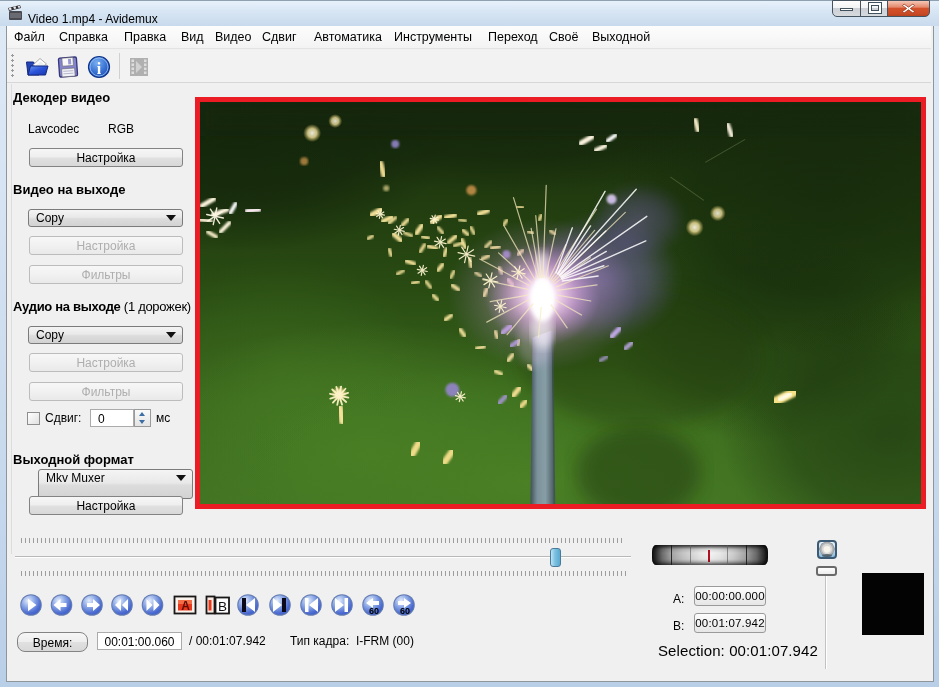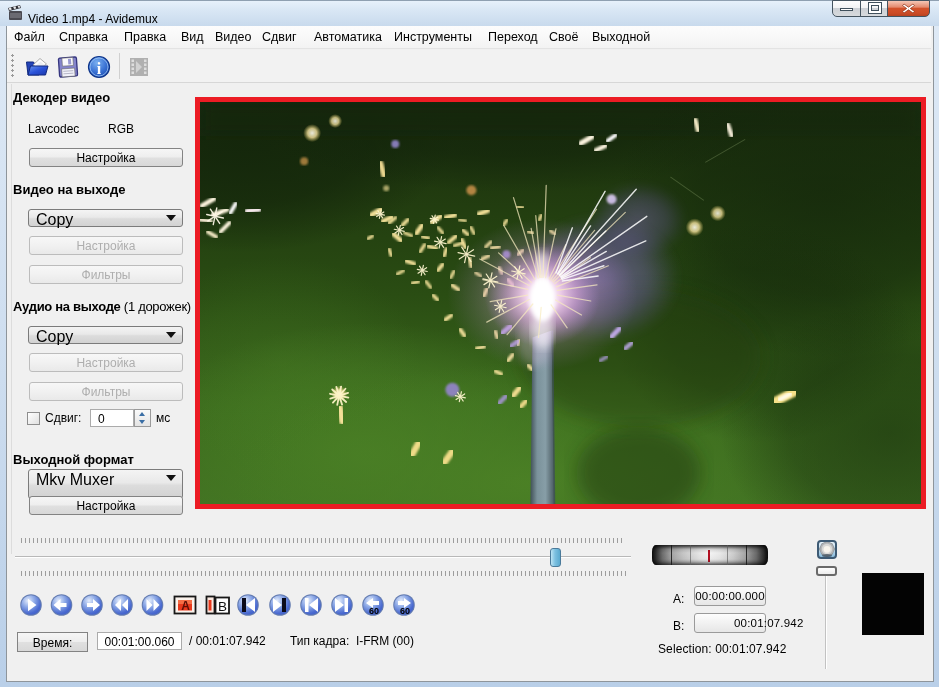--- a/index.html
+++ b/index.html
@@ -18,21 +18,21 @@
 
 #menubar { position:absolute; left:0px; top:0px; width:924px; height:23px; background:linear-gradient(180deg,#fdfdfd,#f3f3f3); border-bottom:1px solid #e3e3e3; }
 .mi { position:absolute; top:4px; font-size:12.5px; color:#000; white-space:pre; }
 
 #toolbar { position:absolute; left:0; top:24px; width:924px; height:33px; background:#f2f2f2; border-bottom:1px solid #d7d7d7; }
 
 .hdr { position:absolute; font-size:13px; font-weight:bold; color:#000; }
 .lbl { position:absolute; font-size:12px; color:#000; }
 .btn { position:absolute; border:1px solid #838383; border-radius:3px; background:linear-gradient(180deg,#f6f6f6 0%,#eeeeee 48%,#e0e0e0 52%,#d8d8d8 100%); font-size:12px; color:#000; text-align:center; }
 .btn.dis { border-color:#bcbcbc; color:#aeaeae; background:linear-gradient(180deg,#f7f7f7 0%,#f1f1f1 50%,#e9e9e9 100%); }
-.combo { position:absolute; border:1px solid #7b7b7b; border-radius:3px; background:linear-gradient(180deg,#f4f4f4 0%,#e9e9e9 45%,#dcdcdc 55%,#d2d2d2 100%); font-size:16px; color:#000; }
+.combo { position:absolute; border:1px solid #7b7b7b; border-radius:3px; background:linear-gradient(180deg,#f4f4f4 0%,#e9e9e9 45%,#dcdcdc 55%,#d2d2d2 100%); font-size:12px; color:#000; }
 .combo .ar { position:absolute; right:6px; top:6px; width:0; height:0; border-left:5px solid transparent; border-right:5px solid transparent; border-top:6px solid #111; }
 
 #vidframe { position:absolute; left:188px; top:71px; width:731px; height:412px; border:5px solid #ec1c24; background:#000; }
 
 #navslider-groove { position:absolute; left:8px; top:530px; width:616px; height:2px; background:#b8b8b8; border-bottom:1px solid #fff; }
 .timefield { position:absolute; border:1px solid #ababab; background:#fff; font-size:12px; color:#000; }
 .abfield { position:absolute; width:72px; height:20px; border:1px solid #9a9a9a; border-radius:3px; background:linear-gradient(180deg,#fdfdfd,#e6e6e6); font-size:11.5px; text-align:center; letter-spacing:0.2px; }
 </style>
 </head>
 <body>
@@ -150,21 +150,21 @@
     <div class="btn dis" style="left:22px;top:356px;width:154px;height:19px;padding-top:2px;">Фильтры</div>
     <div style="position:absolute;left:20px;top:386px;width:13px;height:13px;border:1px solid #8e8e8e;background:linear-gradient(135deg,#fff, #e0e0e0);"></div>
     <div class="lbl" style="left:38px;top:385px;">Сдвиг:</div>
     <div class="timefield" style="left:83px;top:383px;width:44px;height:18px;padding:2px 0 0 7px;">0</div>
     <div style="position:absolute;left:127px;top:383px;width:17px;height:18px;border:1px solid #9a9a9a;background:linear-gradient(180deg,#fafafa,#e4e4e4);">
       <div style="position:absolute;left:4px;top:2px;width:0;height:0;border-left:3.5px solid transparent;border-right:3.5px solid transparent;border-bottom:4px solid #3a6ea5;"></div>
       <div style="position:absolute;left:4px;bottom:2px;width:0;height:0;border-left:3.5px solid transparent;border-right:3.5px solid transparent;border-top:4px solid #3a6ea5;"></div>
     </div>
     <div class="lbl" style="left:149px;top:385px;">мс</div>
     <div class="hdr" style="left:6px;top:414px;margin-top:12px;">Выходной формат</div>
-    <div class="combo" style="left:21px;top:443px;width:155px;height:30px;">
+    <div class="combo" style="left:31px;top:443px;width:155px;height:30px;">
         <span style="position:absolute;left:7px;top:1px;">Mkv Muxer</span>
         <span class="ar" style="top:5px"></span>
       </div>
     <div class="btn" style="left:22px;top:470px;width:154px;height:19px;padding-top:2px;">Настройка</div>
 
     <div id="vidframe"><svg id="vidsvg" width="721" height="402" viewBox="0 0 720 401" preserveAspectRatio="none">
 <defs>
   <linearGradient id="bgv" x1="0" y1="0" x2="0" y2="1">
     <stop offset="0" stop-color="#1a2e0e"></stop>
               <stop offset="0.2" stop-color="#20390f"></stop>
@@ -541,34 +541,34 @@
       <div style="position:absolute;left:38px;top:0;width:1px;height:20px;background:#8a8a8a;"></div>
       <div style="position:absolute;left:56px;top:5px;width:2px;height:12px;background:#b51022;"></div>
       <div style="position:absolute;left:75px;top:0;width:1px;height:20px;background:#8a8a8a;"></div>
       <div style="position:absolute;left:94px;top:0;width:1px;height:20px;background:#2a2a2a;"></div>
       <div style="position:absolute;left:0;top:0;width:116px;height:20px;background:linear-gradient(180deg,rgba(0,0,0,0.45) 0%,rgba(0,0,0,0.10) 22%,rgba(255,255,255,0) 40%,rgba(0,0,0,0.04) 70%,rgba(0,0,0,0.32) 100%);"></div>
     </div>
 
     <div class="lbl" style="left:666px;top:566px;font-size:12px;">A:</div>
     <div class="abfield" style="left:687px;top:560px;padding-top:3px;">00:00:00.000</div>
     <div class="lbl" style="left:666px;top:593px;font-size:12px;">B:</div>
-    <div class="abfield" style="left:687px;top:587px;padding-top:3px;padding-left:39px;">00:01:07.942</div>
-    <div class="lbl" style="left:651px;top:616px;font-size:12px;letter-spacing:0.1px;">Selection: 00:01:07.942</div>
+    <div class="abfield" style="left:687px;top:587px;padding-top:3px;">00:01:07.942</div>
+    <div class="lbl" style="left:651px;top:616px;font-size:15px;letter-spacing:0.1px;">Selection: 00:01:07.942</div>
 
     <div style="position:absolute;left:810px;top:514px;width:20px;height:19px;border:2px solid #3d5a74;border-radius:4px;background:linear-gradient(180deg,#e8f4fc,#8cbede);">
       <svg width="16" height="15" viewBox="0 0 16 15">
         <polygon points="8,-1 13.5,1.5 16,7 13.5,12.5 8,15 2.5,12.5 0,7 2.5,1.5" fill="#8e9296"></polygon>
         <circle cx="8" cy="7" r="6.8" fill="#b4b6b8"></circle>
         <circle cx="8" cy="7" r="5.2" fill="#d8d8d6"></circle>
         <circle cx="8" cy="7.3" r="3.4" fill="#f8f4ec"></circle>
         <ellipse cx="8" cy="13.5" rx="5" ry="1.5" fill="#3a4a58" opacity="0.7"></ellipse>
       </svg>
     </div>
     <div style="position:absolute;left:818px;top:550px;width:1.5px;height:93px;background:#c2c2c2;border-right:1px solid #fff;"></div>
     <div style="position:absolute;left:809px;top:540px;width:21px;height:10px;border:2px solid #6a6a6a;border-radius:3px;background:linear-gradient(180deg,#fefefe,#ececec);"></div>
     <div style="position:absolute;left:855px;top:547px;width:62px;height:62px;background:#030303;"></div>
 
-    <div class="btn" style="left:10px;top:606px;width:71px;height:20px;padding-top:3px;border-radius:0;">Время:</div>
+    <div class="btn" style="left:10px;top:606px;width:71px;height:20px;padding-top:3px;border-radius:8px;">Время:</div>
     <div class="timefield" style="left:90px;top:606px;width:85px;height:18px;text-align:center;padding-top:2px;">00:01:00.060</div>
     <div class="lbl" style="left:182px;top:608px;font-size:12px;">/ 00:01:07.942</div>
     <div class="lbl" style="left:283px;top:608px;font-size:12px;">Тип кадра:&nbsp; I-FRM (00)</div>
   </div>
 </div>
 
 </body></html>

